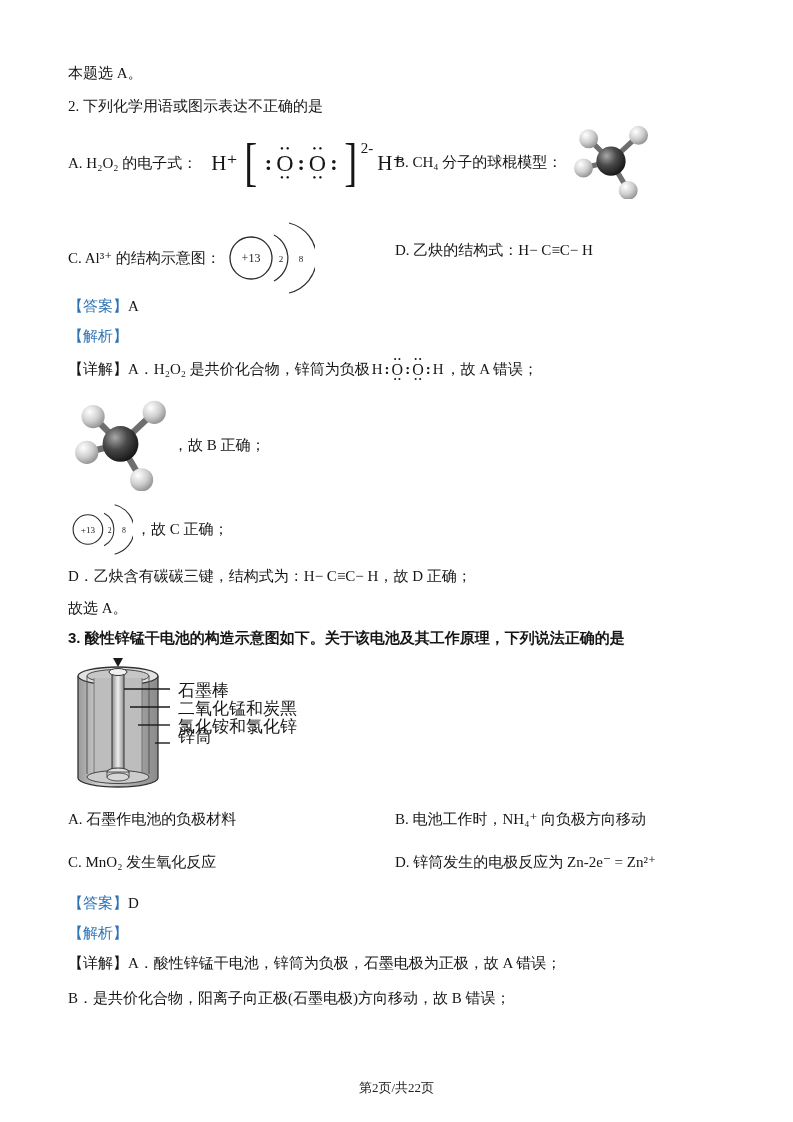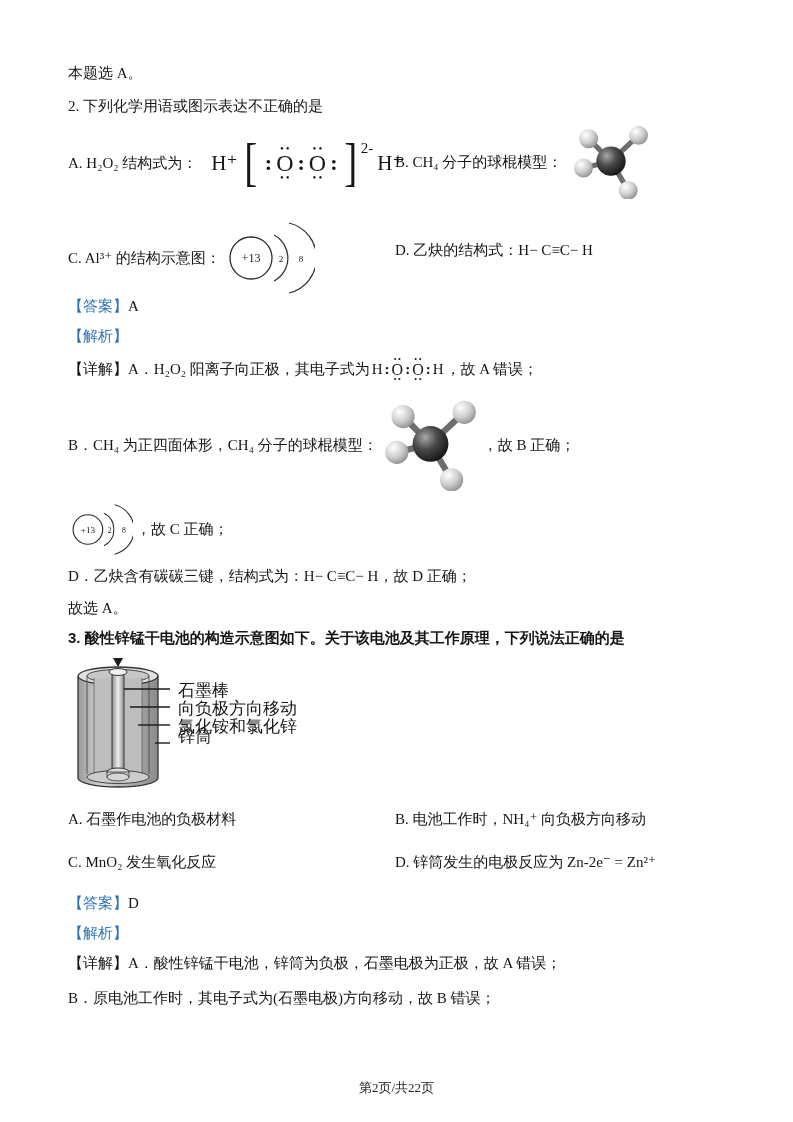--- a/index.html
+++ b/index.html
@@ -63,21 +63,21 @@
         <stop offset="100%" stop-color="#8a8a8a"></stop>
     </linearGradient>
   </defs>
 </svg>
 
 <div class="abs" style="left:68px; top:63px">本题选 A。</div>
 
 <div class="abs" style="left:68px; top:96px">2. 下列化学用语或图示表达不正确的是</div>
 
 <div class="abs row" style="left:68px; top:128px; height:70px">
-  <span>A. H₂O₂ 结构式为：</span>
+  <span>A. H₂O₂ 的电子式：</span>
   <span class="ef">
     <span class="ef-ion">H⁺</span>
     <span class="ef-bracket">[</span>
     <span class="ef-colon">:</span>
     <span class="ef-o">
       <span class="ef-dots">••</span>
       <span class="ef-oletter">O</span>
       <span class="ef-dots">••</span>
     </span>
     <span class="ef-colon">:</span>
@@ -124,21 +124,21 @@
 
 <div class="abs" style="left:68px; top:296px">
   <span class="blue">【答案】</span><span>A</span>
 </div>
 <div class="abs" style="left:68px; top:326px">
   <span class="blue">【解析】</span>
 </div>
 
 <div class="abs row" style="left:68px; top:352px; height:34px">
   <span class="boldlbl">【详解】</span>
-  <span>A．H₂O₂ 阳离子向正极，其电子式为</span>
+  <span>A．H₂O₂ 是共价化合物，锌筒为负极</span>
   <span class="efs">
     <span class="efs-h">H</span>
     <span class="ef-colon">:</span>
     <span class="ef-o">
       <span class="ef-dots">••</span>
       <span class="ef-oletter">O</span>
       <span class="ef-dots">••</span>
     </span>
     <span class="ef-colon">:</span>
     <span class="ef-o">
@@ -146,21 +146,20 @@
       <span class="ef-oletter">O</span>
       <span class="ef-dots">••</span>
     </span>
     <span class="ef-colon">:</span>
     <span class="efs-h">H</span>
   </span>
   <span>，故 A 错误；</span>
 </div>
 
 <div class="abs row" style="left:68px; top:398px; height:94px">
-  <span>B．CH₄ 为正四面体形，CH₄ 分子的球棍模型：</span>
   <svg width="97" height="92" viewBox="0 0 92 86" style="margin:0 4px">
     <line x1="46" y1="42" x2="20" y2="16" stroke="#6e6e6e" stroke-width="6"></line>
     <line x1="46" y1="42" x2="78" y2="12" stroke="#6e6e6e" stroke-width="6"></line>
     <line x1="46" y1="42" x2="14" y2="50" stroke="#6e6e6e" stroke-width="6"></line>
     <line x1="46" y1="42" x2="66" y2="76" stroke="#6e6e6e" stroke-width="6"></line>
     <circle cx="14" cy="50" r="11" fill="url(#hg)"></circle>
     <circle cx="46" cy="42" r="17" fill="url(#cg)"></circle>
     <circle cx="20" cy="16" r="11" fill="url(#hg)"></circle>
     <circle cx="78" cy="12" r="11" fill="url(#hg)"></circle>
     <circle cx="66" cy="76" r="11" fill="url(#hg)"></circle>
@@ -201,34 +200,34 @@
     <ellipse cx="48" cy="16" rx="9" ry="3.5" fill="#f1f1f1" stroke="#333" stroke-width="1"></ellipse>
     <ellipse cx="48" cy="116" rx="11" ry="4" fill="#e0e0e0" stroke="#333" stroke-width="1"></ellipse>
     <rect x="37" y="116" width="22" height="5" fill="#cfcfcf" stroke="#333" stroke-width="0.8"></rect>
     <ellipse cx="48" cy="121" rx="11" ry="4" fill="#d6d6d6" stroke="#333" stroke-width="0.8"></ellipse>
     <line x1="54" y1="33" x2="100" y2="33" stroke="#1a1a1a" stroke-width="1.4"></line>
     <line x1="60" y1="51" x2="100" y2="51" stroke="#1a1a1a" stroke-width="1.4"></line>
     <line x1="68" y1="69" x2="100" y2="69" stroke="#1a1a1a" stroke-width="1.4"></line>
     <line x1="85" y1="87" x2="100" y2="87" stroke="#1a1a1a" stroke-width="1.4"></line>
   </svg>
   <div class="bat-label" style="left:108px; top:24px">石墨棒</div>
-  <div class="bat-label" style="left:108px; top:42px">向负极方向移动</div>
+  <div class="bat-label" style="left:108px; top:42px">二氧化锰和炭黑</div>
   <div class="bat-label" style="left:108px; top:60px">氯化铵和氯化锌</div>
   <div class="bat-label" style="left:108px; top:70px">锌筒</div>
 </div>
 
 <div class="abs" style="left:68px; top:809px">A. 石墨作电池的负极材料</div>
 <div class="abs" style="left:395px; top:809px">B. 电池工作时，NH₄⁺ 向负极方向移动</div>
 <div class="abs" style="left:68px; top:852px">C. MnO₂ 发生氧化反应</div>
 <div class="abs" style="left:395px; top:852px">D. 锌筒发生的电极反应为 Zn-2e⁻ = Zn²⁺</div>
 
 <div class="abs" style="left:68px; top:893px">
   <span class="blue">【答案】</span><span>D</span>
 </div>
 <div class="abs" style="left:68px; top:923px">
   <span class="blue">【解析】</span>
 </div>
 <div class="abs" style="left:68px; top:953px">
   <span class="boldlbl">【详解】</span><span>A．酸性锌锰干电池，锌筒为负极，石墨电极为正极，故 A 错误；</span>
 </div>
-<div class="abs" style="left:68px; top:988px">B．原电池工作时，其电子式为(石墨电极)方向移动，故 B 错误；</div>
+<div class="abs" style="left:68px; top:988px">B．是共价化合物，阳离子向正极(石墨电极)方向移动，故 B 错误；</div>
 
 <div class="footer">第2页/共22页</div>
 
 </body></html>

